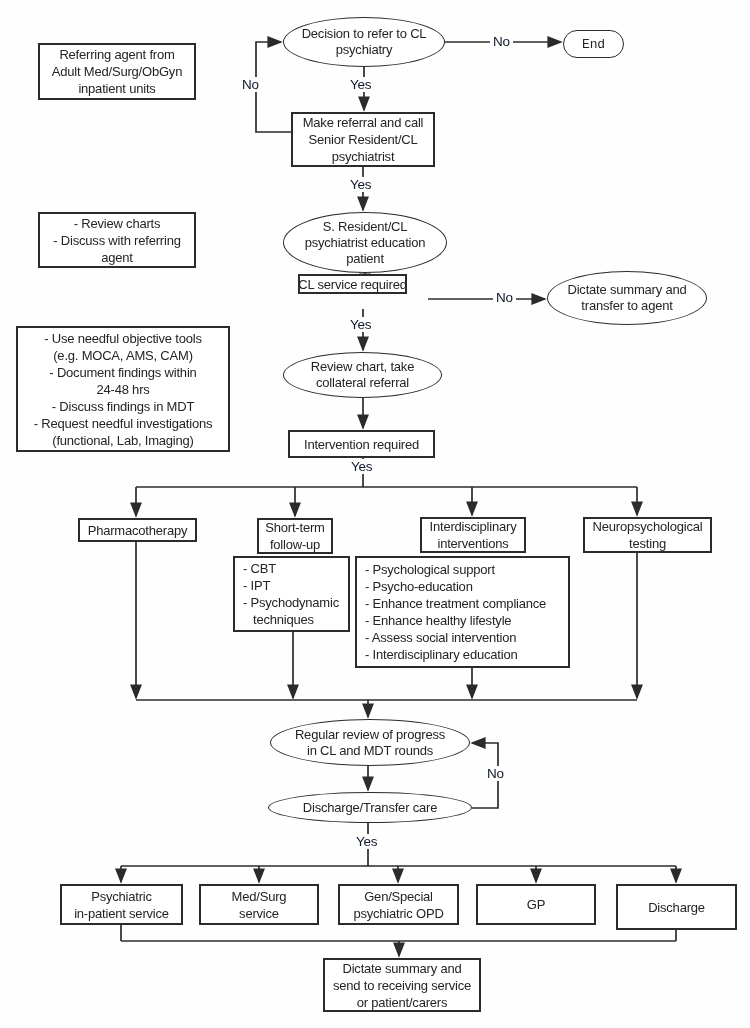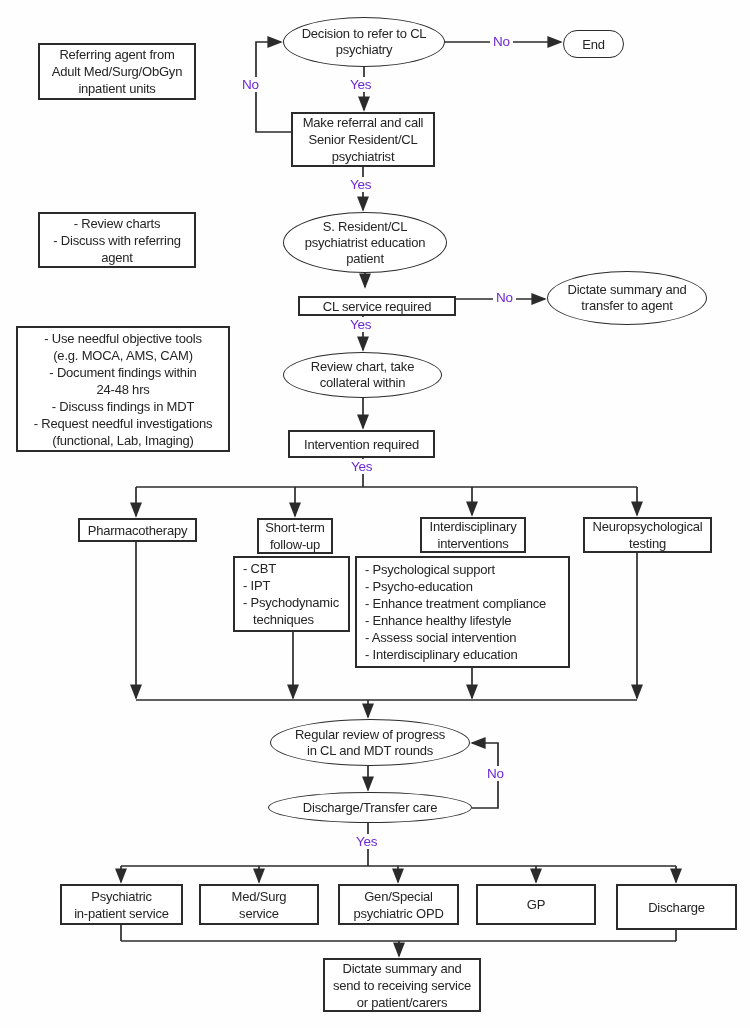--- a/index.html
+++ b/index.html
@@ -11,26 +11,26 @@
   .wires{position:absolute;left:0;top:0;z-index:1;}
   .wires path{stroke:#2b2b2b;stroke-width:1.7;fill:none;}
   .node{
     position:absolute;box-sizing:border-box;z-index:2;background:#fff;
     border:2px solid #2b2b2b;display:flex;flex-direction:column;
     justify-content:center;align-items:center;text-align:center;
     font-size:13px;line-height:17px;letter-spacing:-0.2px;
   }
   .node span{display:block;white-space:nowrap;}
   .ellipse{border-radius:50%;border-width:1.7px;line-height:16px;}
-  .stadium{border-radius:14px;border-width:1.7px;}
+  .stadium{border-radius:14px;border-width:1.7px;font-family:Liberation Mono, monospace;}
   .left-align{align-items:flex-start;text-align:right;padding-left:8px;}
   .ind{padding-left:10px;}
   .lbl{
     position:absolute;z-index:3;background:#fefefe;padding:0 3px;
-    font-size:13.5px;letter-spacing:-0.2px;color:#6d28d9;
+    font-size:13.5px;letter-spacing:-0.2px;color:#0f172a;
   }
 </style>
 </head>
 <body>
 
 <div class="canvas">
 
   <svg class="wires" width="750" height="1028" viewBox="0 0 750 1028">
     <defs>
       <marker id="arr" viewBox="0 0 9 7" refX="8" refY="3.5" markerWidth="9" markerHeight="7" orient="auto">
@@ -104,21 +104,21 @@
     <span>patient</span>
   </div>
 
   <div class="node ellipse" style="left:547px;top:271px;width:160px;height:54px">
     <span>Dictate summary and</span>
     <span>transfer to agent</span>
   </div>
 
   <div class="node ellipse" style="left:283px;top:352px;width:159px;height:46px">
     <span>Review chart, take</span>
-    <span>collateral within</span>
+    <span>collateral referral</span>
   </div>
 
   <div class="node ellipse" style="left:270px;top:719px;width:200px;height:47px">
     <span>Regular review of progress</span>
     <span>in CL and MDT rounds</span>
   </div>
 
   <div class="node ellipse" style="left:268px;top:792px;width:204px;height:31px">
     <span>Discharge/Transfer care</span>
   </div>
@@ -144,21 +144,21 @@
     <span>- Request needful investigations</span>
     <span>(functional, Lab, Imaging)</span>
   </div>
 
   <div class="node" style="left:291px;top:112px;width:144px;height:55px">
     <span>Make referral and call</span>
     <span>Senior Resident/CL</span>
     <span>psychiatrist</span>
   </div>
 
-  <div class="node" style="left:298px;top:296px;width:158px;height:20px">
+  <div class="node" style="left:298px;top:274px;width:109px;height:20px">
     <span>CL service required</span>
   </div>
 
   <div class="node" style="left:288px;top:430px;width:147px;height:28px">
     <span>Intervention required</span>
   </div>
 
   <div class="node" style="left:78px;top:518px;width:119px;height:24px">
     <span>Pharmacotherapy</span>
   </div>

